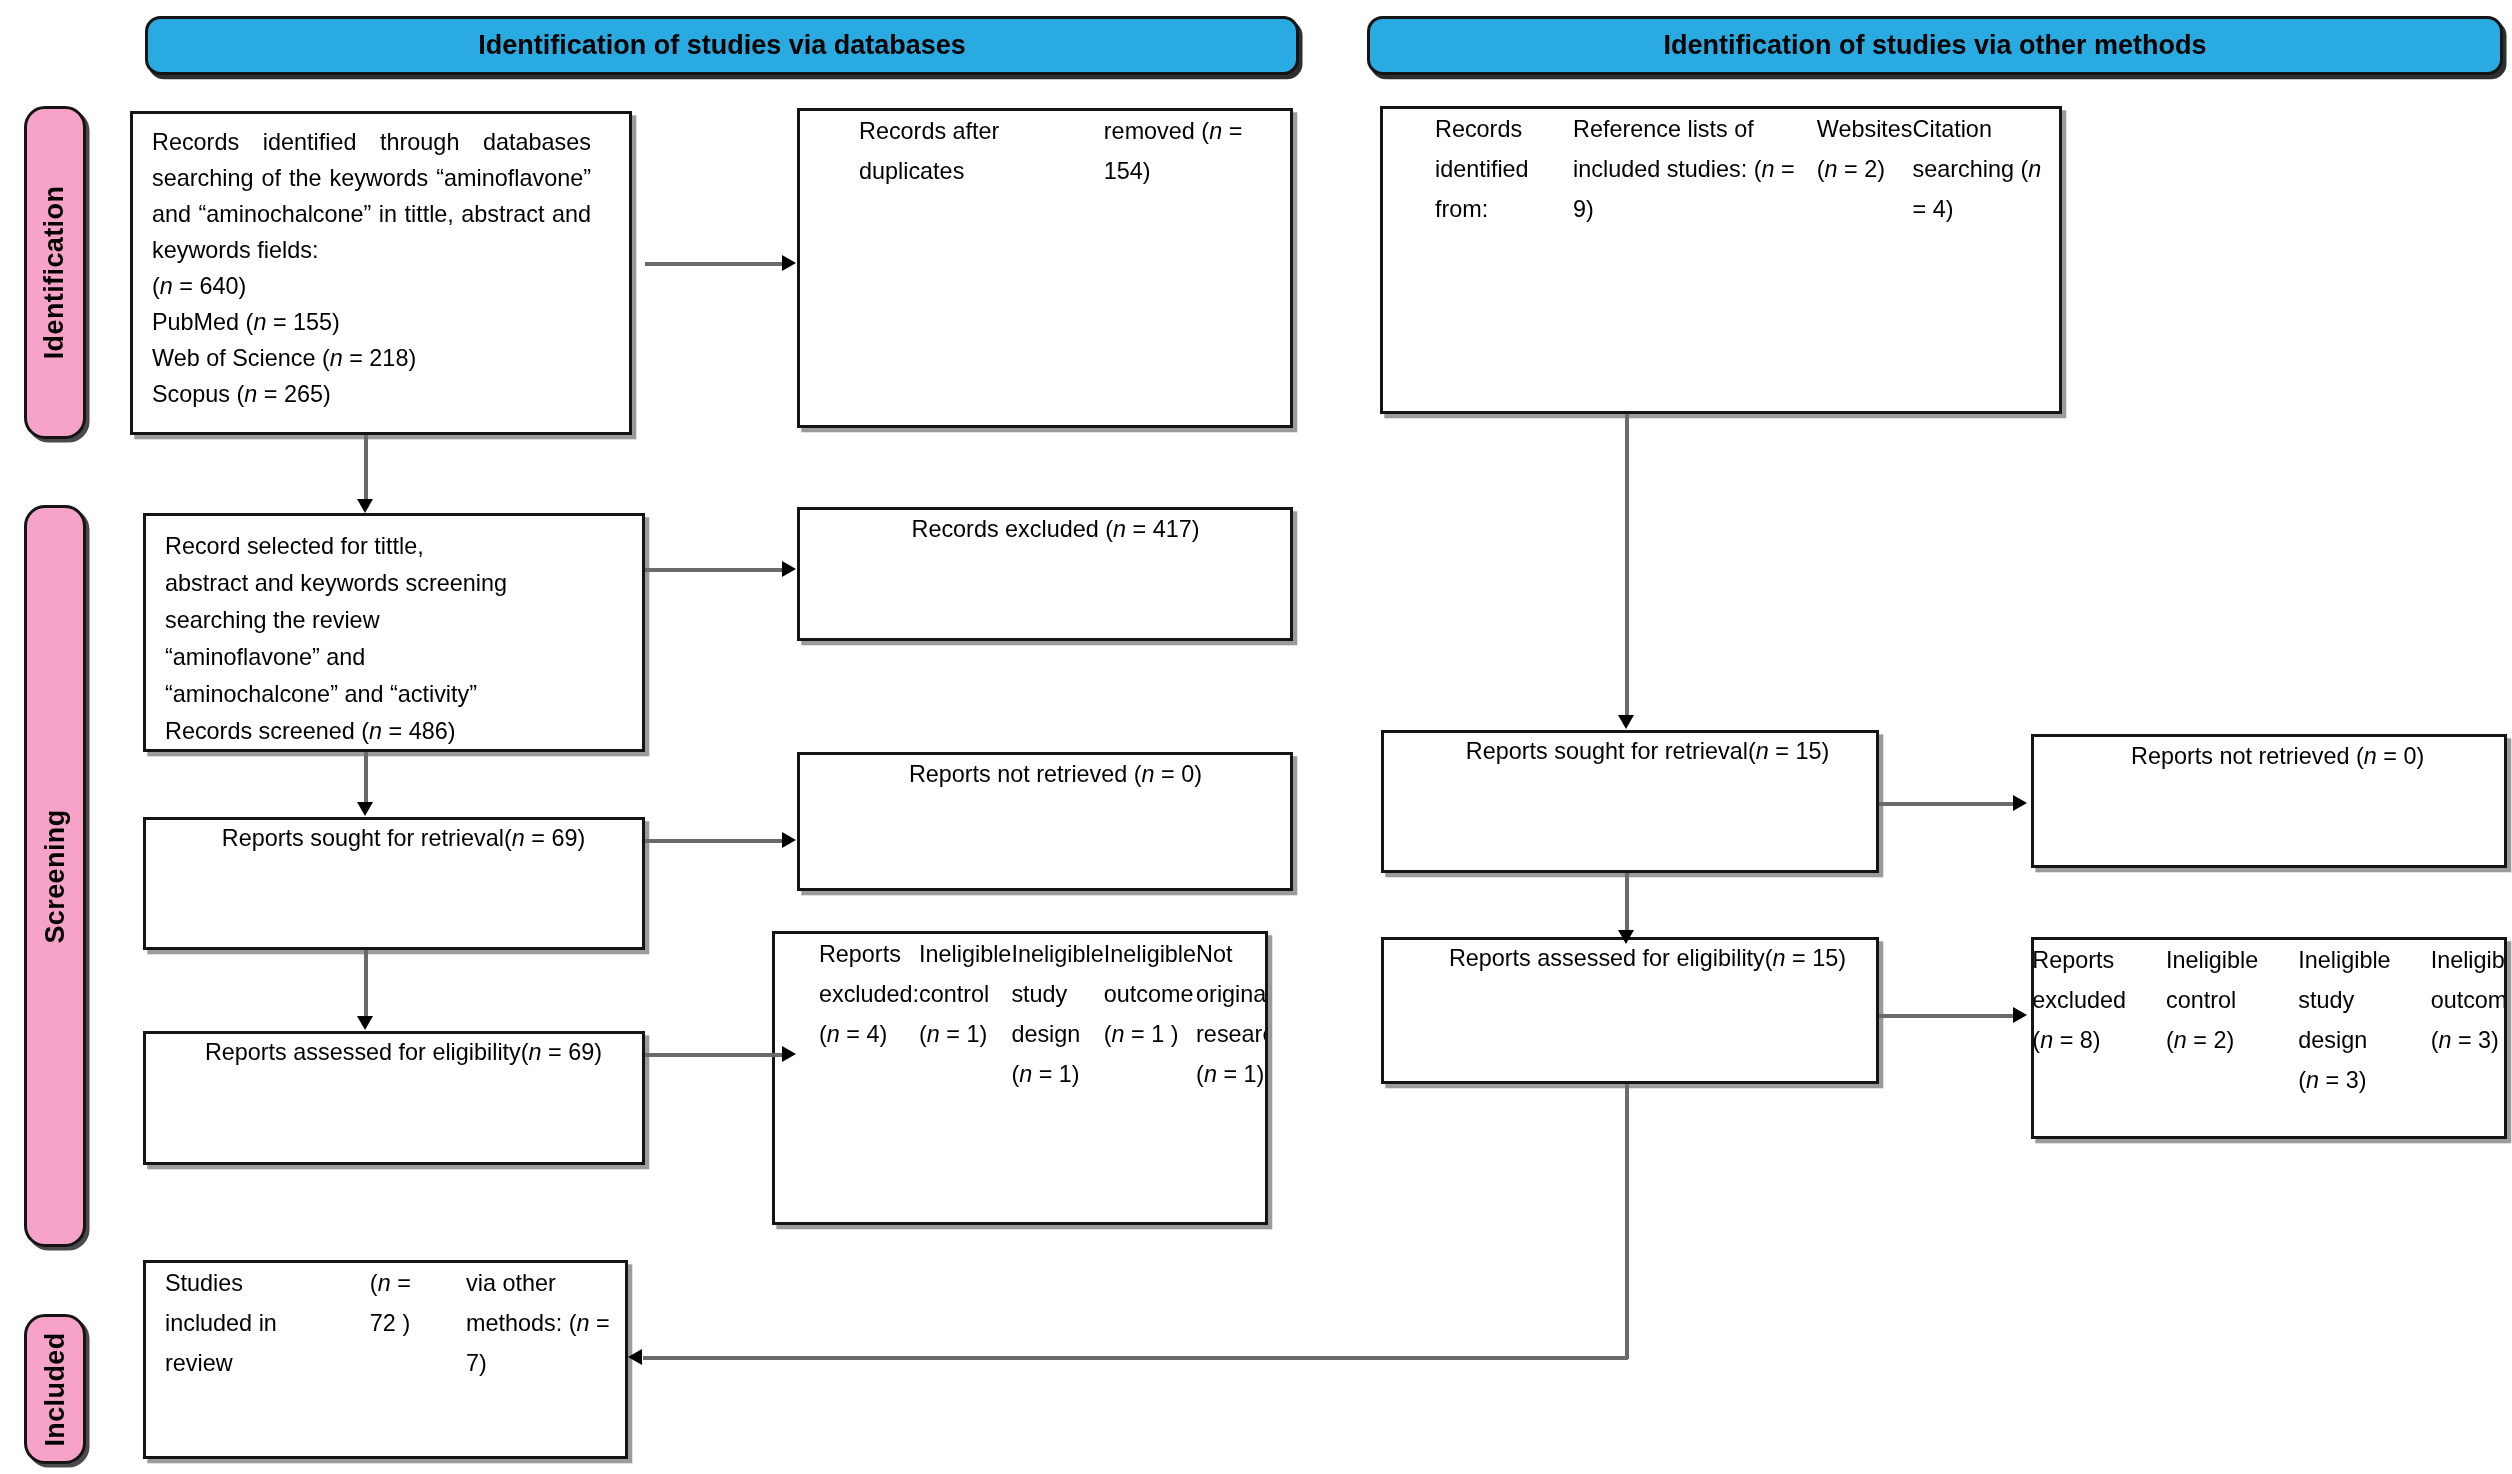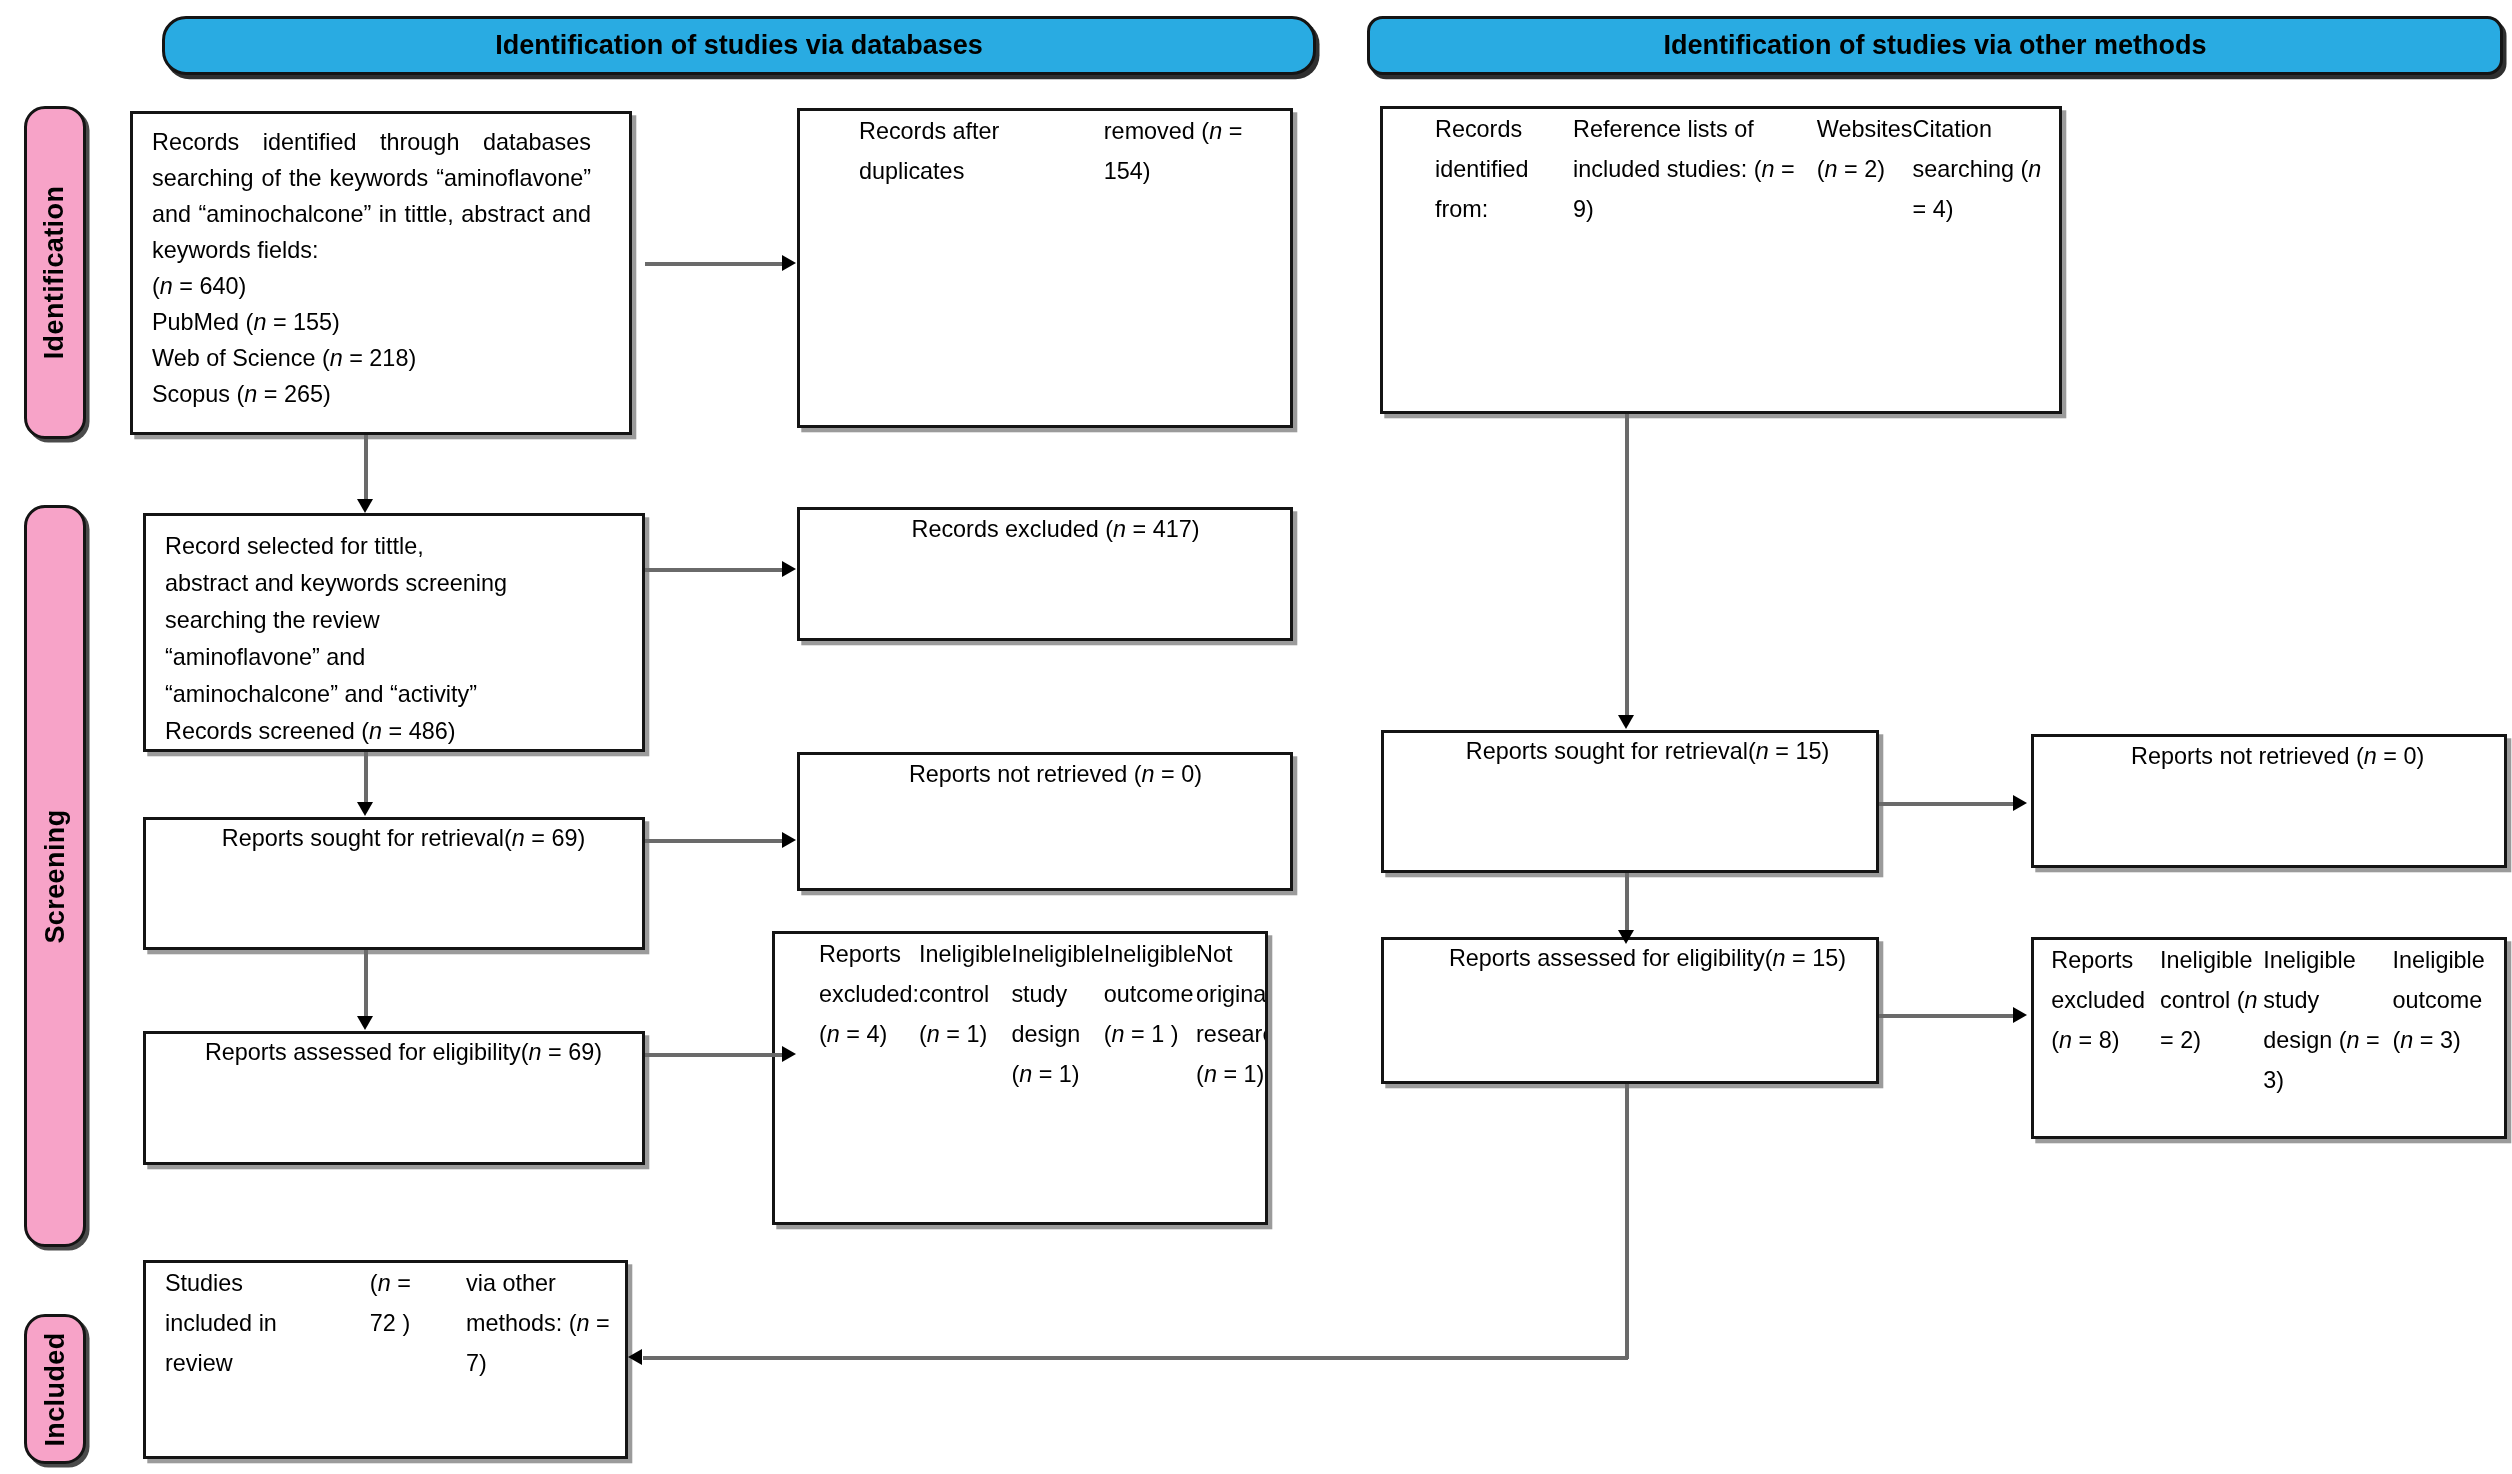--- a/index.html
+++ b/index.html
@@ -50,21 +50,21 @@
   
   .hline{height:3.5px;background:var(--line);}
   .vline{width:3.5px;background:var(--line);}
   .head-right{width:0;height:0;border-left:14.7px solid #000;border-top:8.7px solid transparent;border-bottom:8.7px solid transparent;}
   .head-left{width:0;height:0;border-right:14.7px solid #000;border-top:8.7px solid transparent;border-bottom:8.7px solid transparent;}
   .head-down{width:0;height:0;border-top:14.7px solid #000;border-left:8.7px solid transparent;border-right:8.7px solid transparent;}
 </style>
 </head>
 <body>
 
-<div class="abs hdr" style="left:162px;top:15.6px;width:1154px;height:59px;border-radius:24px;">
+<div class="abs hdr" style="left:145px;top:15.6px;width:1154px;height:59px;">
   <span>Identification of studies via databases</span>
 </div>
 <div class="abs hdr" style="left:1367px;top:15.6px;width:1136px;height:59px;">
   <span>Identification of studies via other methods</span>
 </div>
 
 <div class="abs stagebar" style="left:24px;top:106px;width:62px;height:333px;">
   <span>Identification</span>
 </div>
 <div class="abs stagebar" style="left:24px;top:505px;width:62px;height:742px;">
@@ -142,21 +142,21 @@
 
 <div class="abs box vcenter" style="left:1381px;top:937px;width:498px;height:147px;padding-left:35px;line-height:37px;">
   <div>Reports assessed for eligibility</div>
   <div>(<i>n</i> = 15)</div>
 </div>
 
 <div class="abs box vcenter" style="left:2031px;top:734px;width:476px;height:134px;padding-left:17.3px;">
   <div>Reports not retrieved (<i>n</i> = 0)</div>
 </div>
 
-<div class="abs box vcenter" style="left:2031px;top:937px;width:476px;height:202px;padding-left:17.3px;line-height:40px;">
+<div class="abs box vcenter" style="left:2031px;top:937px;width:476px;height:202px;padding-left:17.3px;line-height:40px;gap:40px;">
   <div>Reports excluded (<i>n</i> = 8)</div>
   <div>Ineligible control (<i>n</i> = 2)</div>
   <div>Ineligible study design (<i>n</i> = 3)</div>
   <div>Ineligible outcome (<i>n</i> = 3)</div>
 </div>
 
 <div class="abs hline" style="left:645px;top:262px;width:141px;"></div>
 <div class="abs head-right" style="left:782px;top:255px;"></div>
 
 <div class="abs vline" style="left:364px;top:435px;height:68px;"></div>

